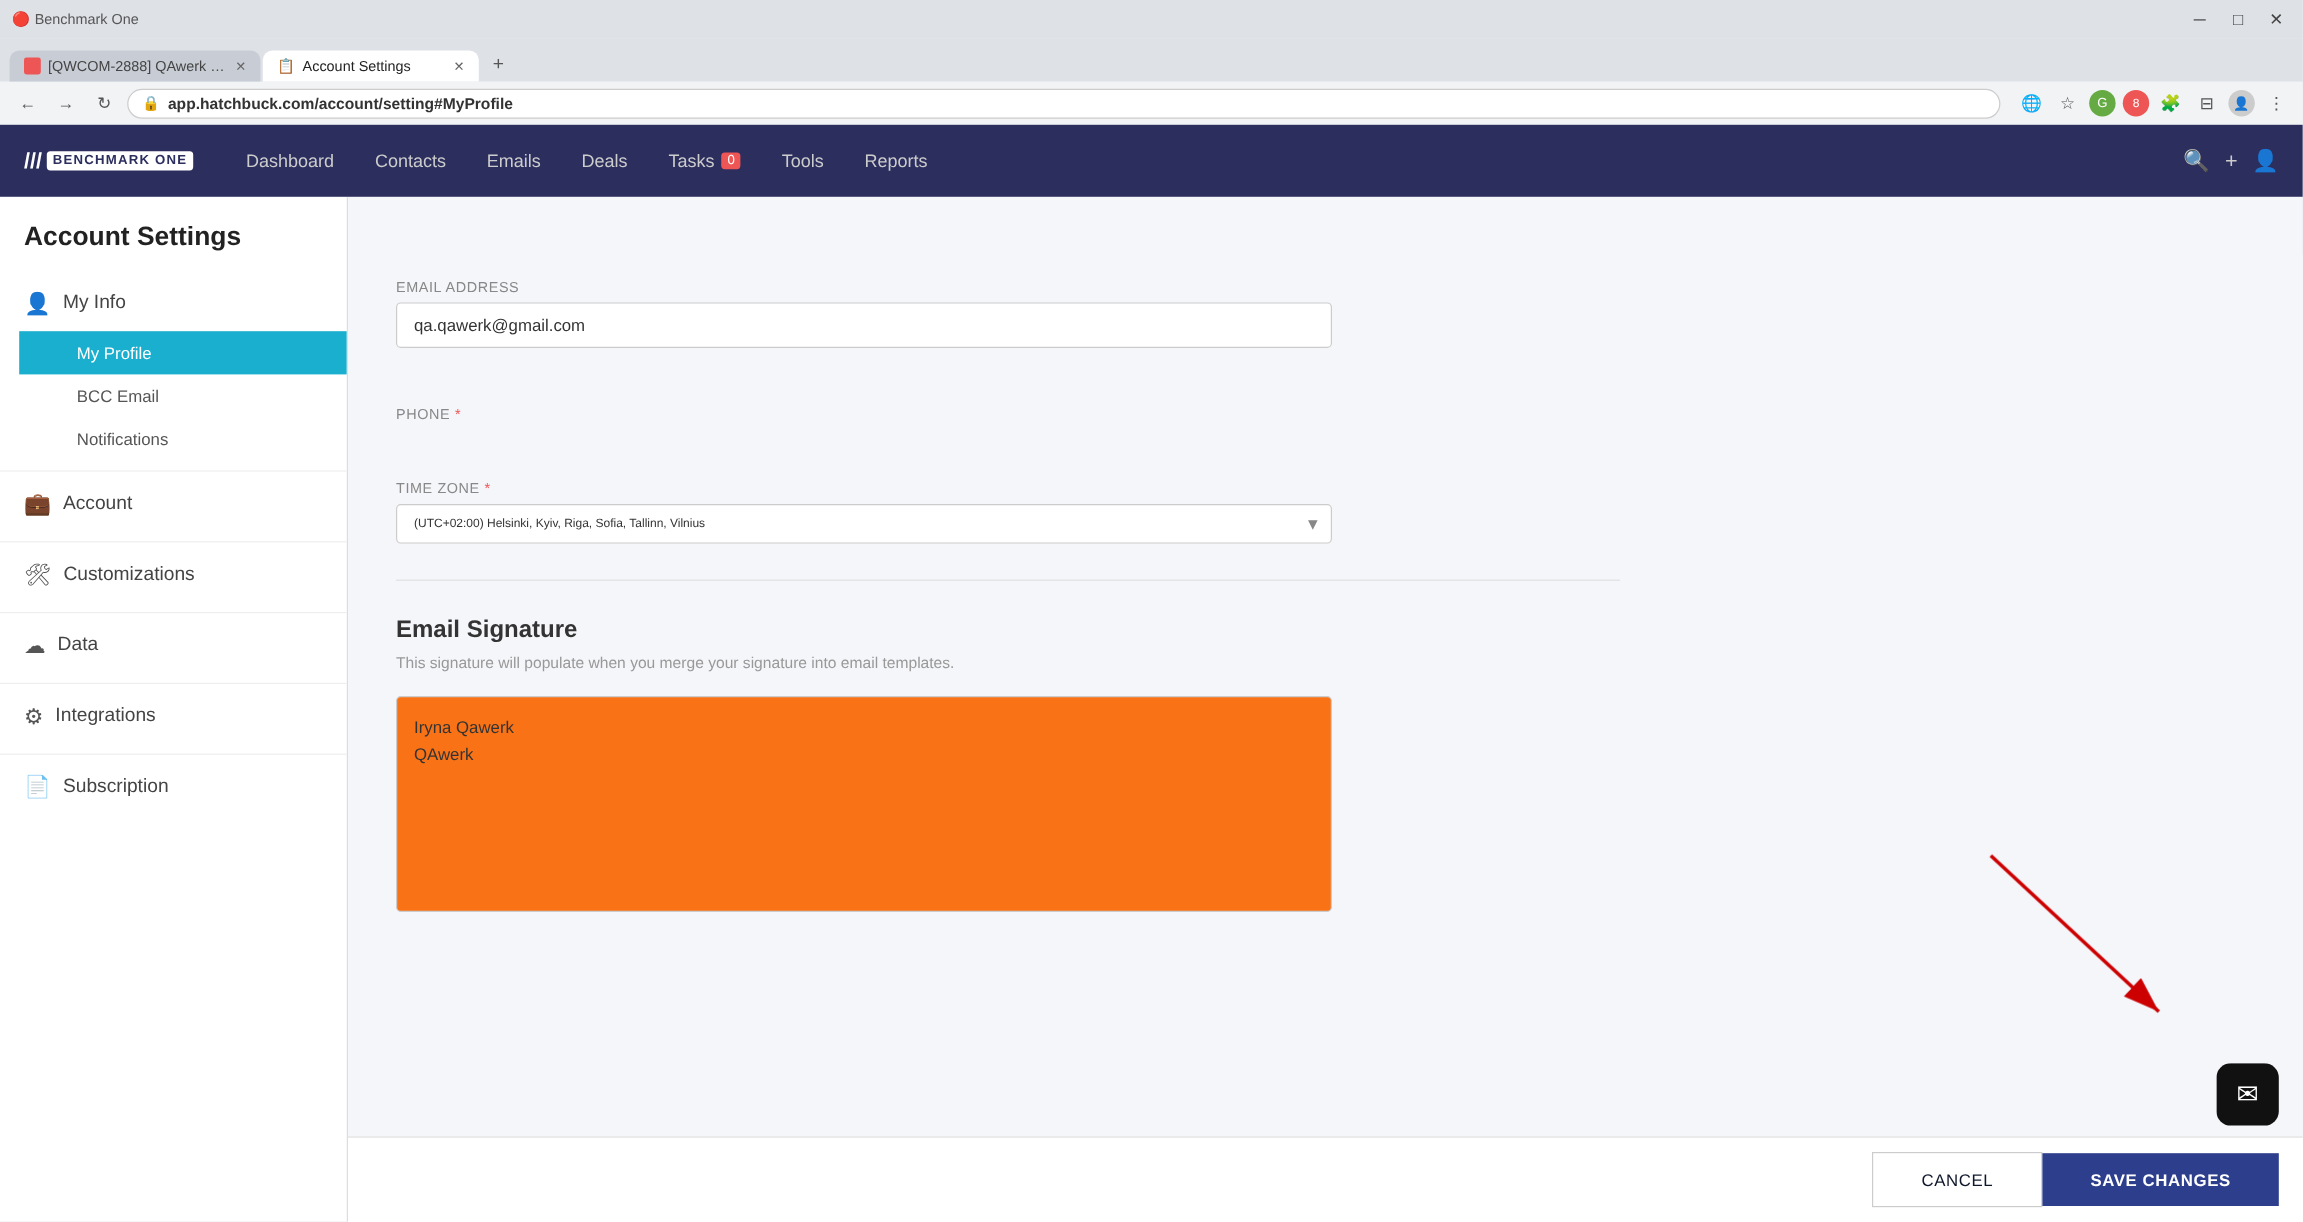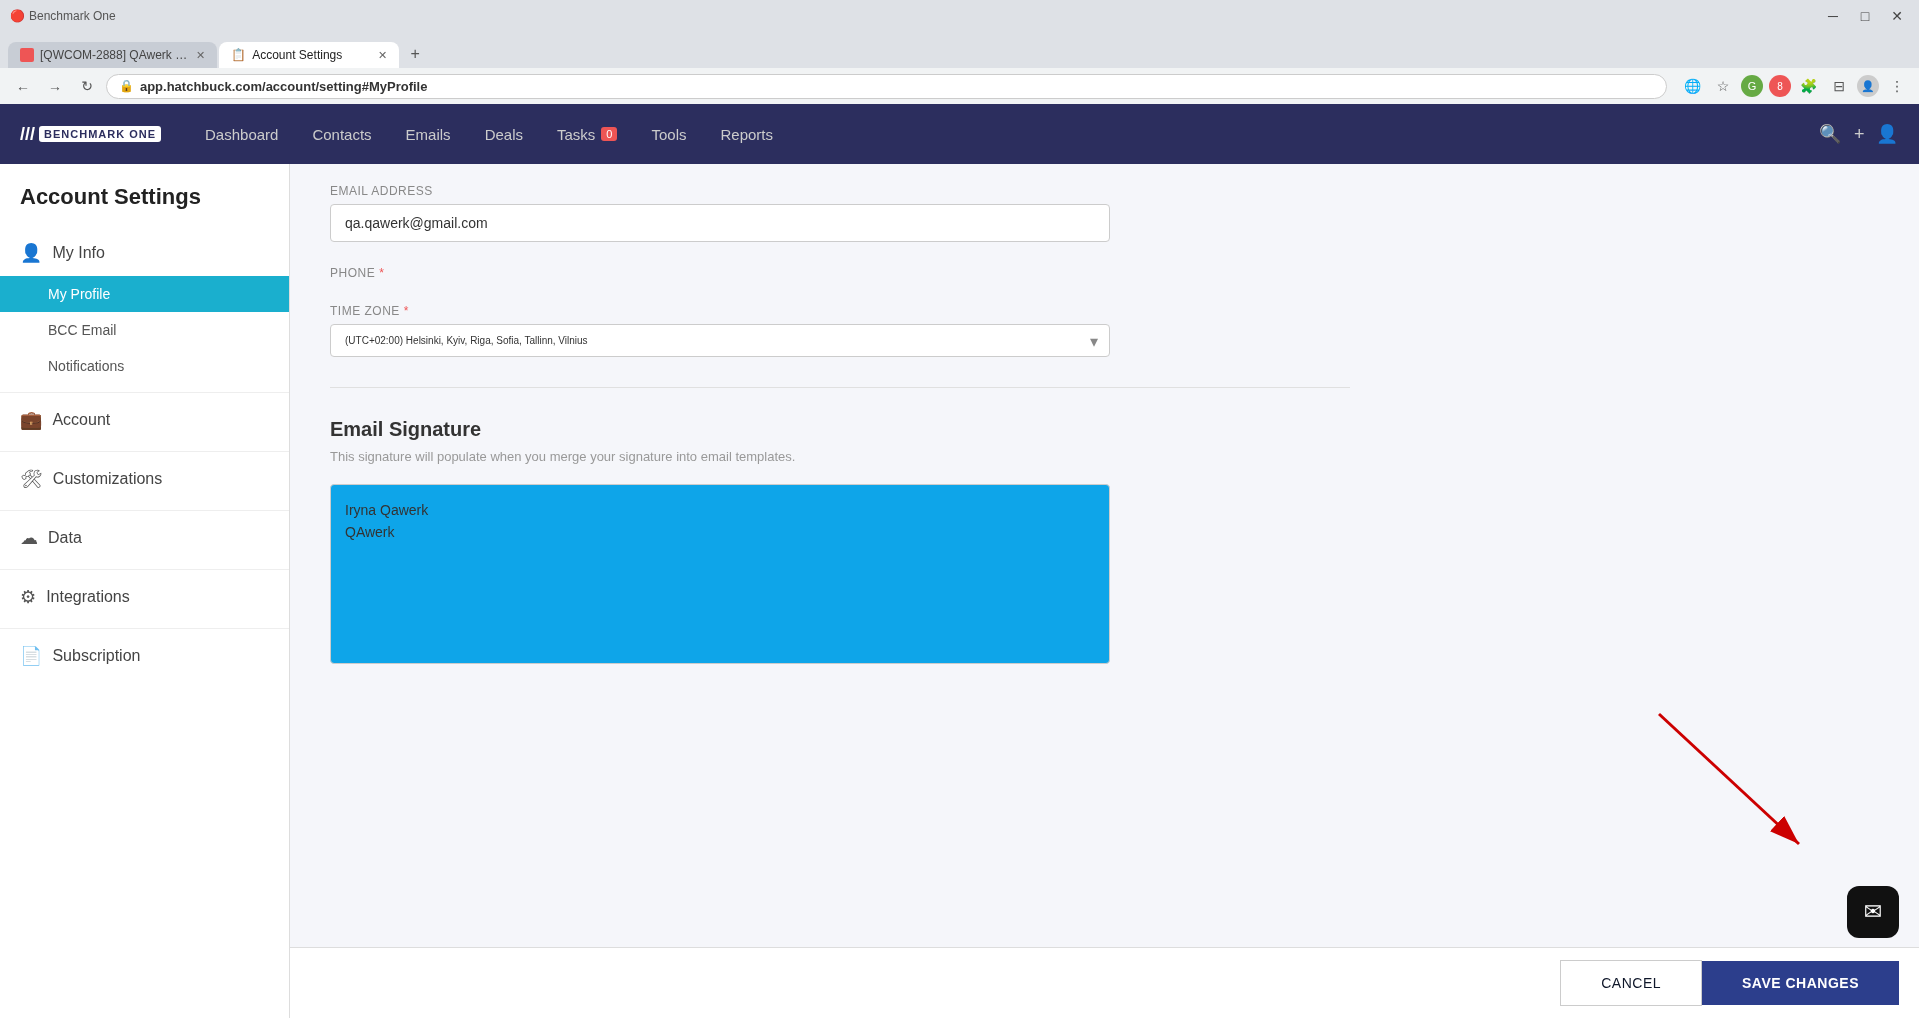--- a/index.html
+++ b/index.html
@@ -201,21 +201,21 @@
       padding: 12px 20px;
       cursor: pointer;
       color: #444;
       font-size: 16px;
     }
     .sidebar-section-header .icon {
       font-size: 18px;
       color: #555;
     }
     .sidebar-sub-items {
-      padding-left: 0;
+      padding-left: 16px;
     }
     .sidebar-sub-item {
       padding: 10px 20px 10px 48px;
       cursor: pointer;
       font-size: 14px;
       color: #555;
     }
     .sidebar-sub-item.active {
       background: #1aafce;
       color: #fff;
@@ -242,20 +242,21 @@
       margin-bottom: 24px;
     }
     .form-label {
       font-size: 12px;
       color: #888;
       letter-spacing: 0.5px;
       margin-bottom: 6px;
       display: flex;
       align-items: flex-end;
       gap: 4px;
+      margin-top: 48px;
     }
     .required-star {
       color: #e55;
     }
     .form-input {
       width: 100%;
       max-width: 780px;
       padding: 10px 14px;
       border: 1px solid #ccc;
       border-radius: 4px;
@@ -303,21 +304,21 @@
       color: #999;
       margin-bottom: 20px;
     }
 
     .signature-box {
       width: 100%;
       max-width: 780px;
       min-height: 180px;
       border: 1px solid #ccc;
       border-radius: 4px;
-      background: #0ea5e9;
+      background: #f97316;
       padding: 14px;
       font-size: 14px;
       color: #333;
       line-height: 1.6;
     }
 
     
     .bottom-bar {
       position: fixed;
       bottom: 0;

